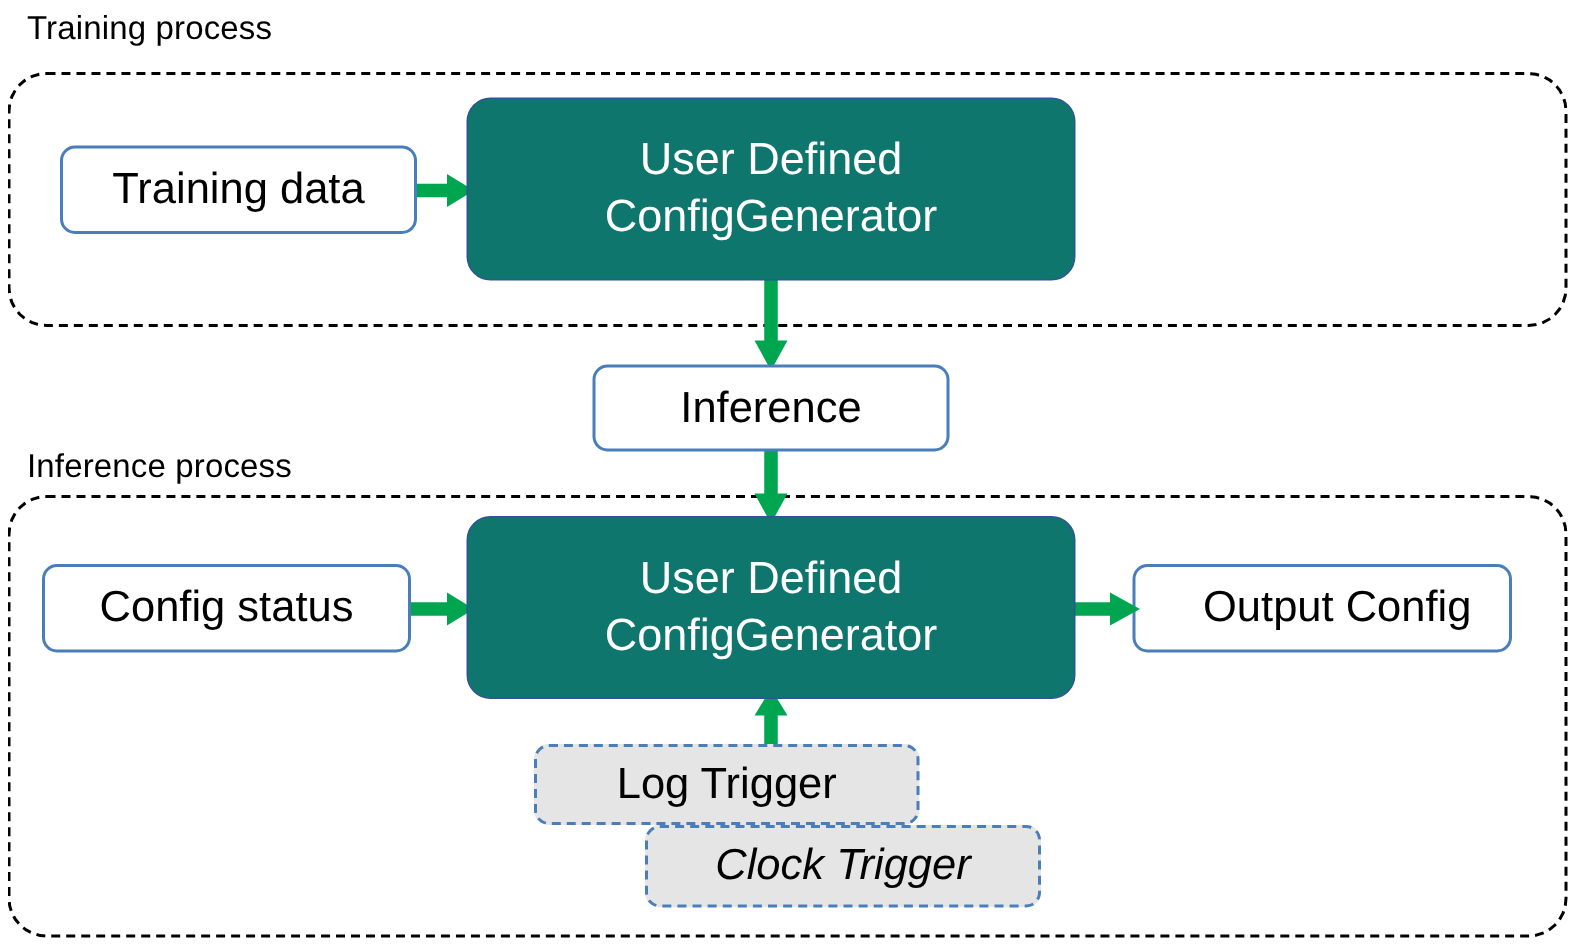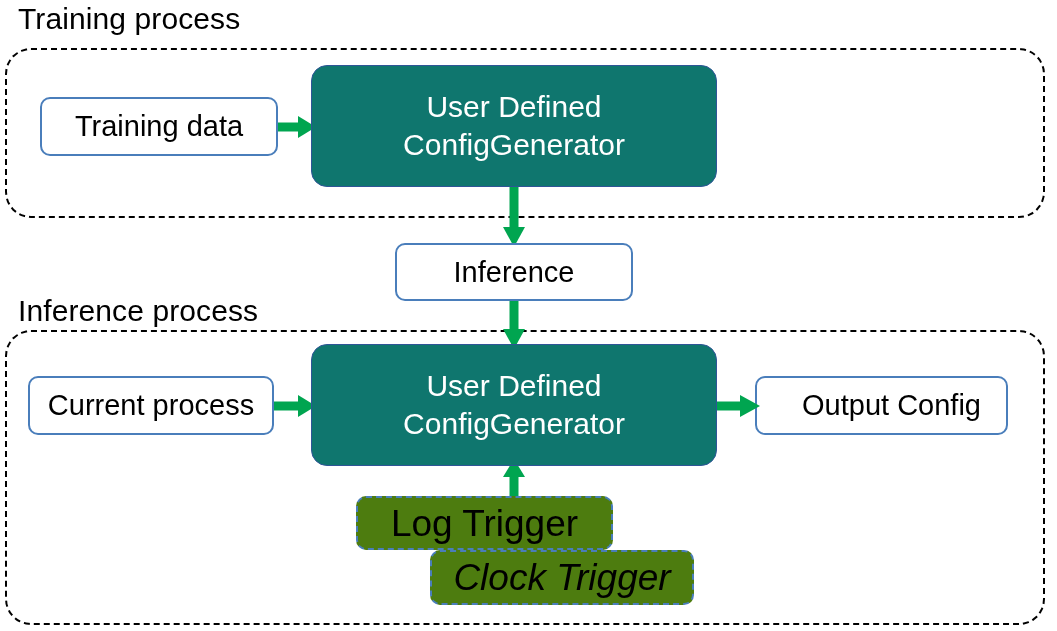--- a/index.html
+++ b/index.html
@@ -24,21 +24,21 @@
     box-sizing: border-box;
     background: transparent;
   }
   #training-container { left: 5px;  top: 48px;  width: 1040px; height: 170px; }
   #inference-container{ left: 5px;  top: 330px; width: 1040px; height: 295px; }
 
   
   .section-title {
     position: absolute;
     color: #000000;
-    font-size: 30px;
+    font-size: 22px;
     line-height: 34px;
     letter-spacing: 0.1px;
     white-space: nowrap;
   }
   #training-title  { left: 18px; top: 2px;   }
   #inference-title { left: 18px; top: 283px; margin-top: 11px; }
 
   
   .node {
     position: absolute;
@@ -59,24 +59,24 @@
   }
   .node-blue {
     background: #0f766e;
     border: 1.5px solid #2f5597;
     border-radius: 16px;
     color: #ffffff;
     font-size: 30px;
     line-height: 38px;
   }
   .node-dashed {
-    background: #4d7c0f;
+    background: #e5e5e5;
     border: 2.5px dashed #4a7ebb;
     border-radius: 10px;
-    font-size: 37px;
+    font-size: 29px;
     line-height: 33px;
   }
 
   
   #node-training-data   { left: 40px;  top: 97px;  width: 238px; height: 59px; }
   #node-config-train    { left: 311px; top: 65px;  width: 406px; height: 122px; z-index: 3; }
   #node-checkpoint      { left: 395px; top: 243px; width: 238px; height: 58px; z-index: 3; }
   #node-current-status  { left: 28px;  top: 376px; width: 246px; height: 59px; }
   #node-config-infer    { left: 311px; top: 344px; width: 406px; height: 122px; z-index: 3; }
   #node-output-config   { left: 755px; top: 376px; width: 253px; height: 59px; padding-left: 20px; }
@@ -125,21 +125,21 @@
 
   <svg class="arrow" id="arrow-checkpoint-to-config" viewBox="0 0 38 56">
     <path d="M19,0 L19,38" stroke="#00A550" stroke-width="9" fill="none"></path>
     <path d="M8,34 L19,54 L30,34 Z" fill="#00A550"></path>
   </svg>
 
   <div class="section-title" id="inference-title">Inference process</div>
 
   <div class="process-container" id="inference-container"></div>
 
-  <div class="node node-white" id="node-current-status">Current process</div>
+  <div class="node node-white" id="node-current-status">Config status</div>
 
   <div class="node node-blue" id="node-config-infer">
     <div>
       <div>User Defined</div>
       <div>ConfigGenerator</div>
     </div>
   </div>
 
   <div class="node node-white" id="node-output-config">Output Config</div>
 

